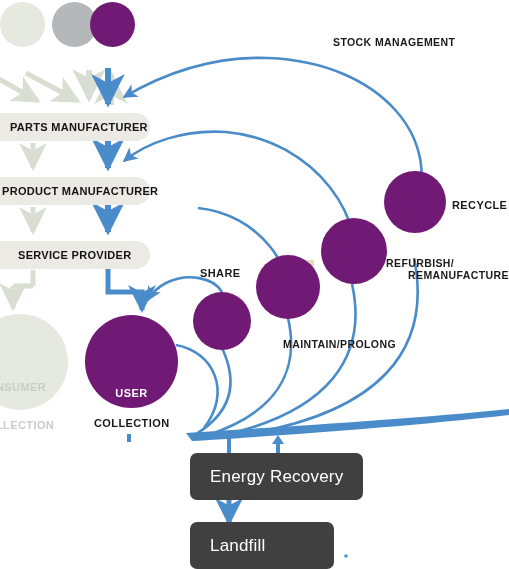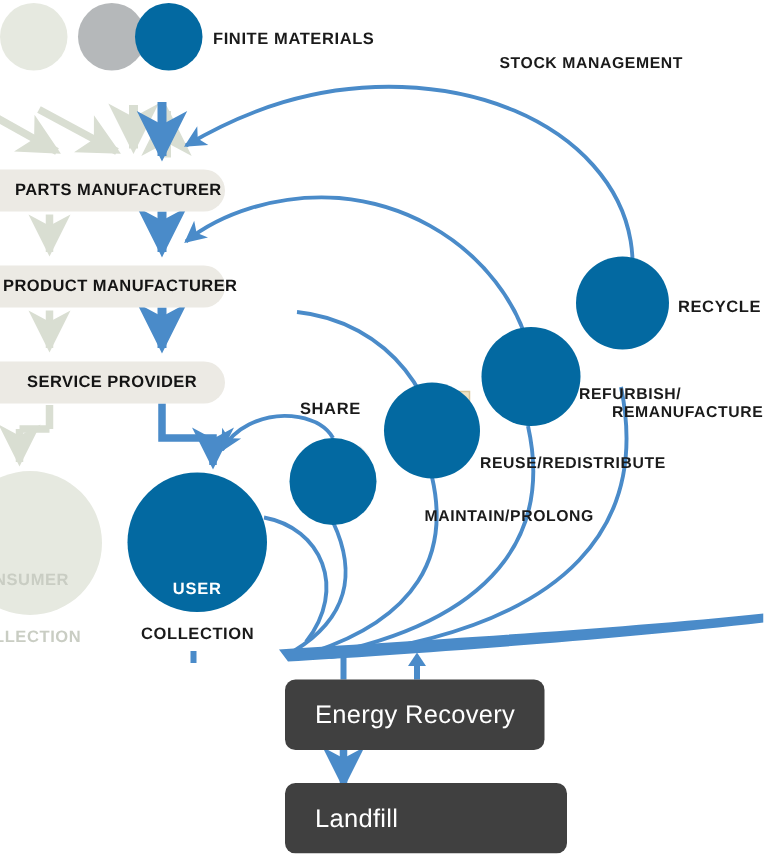--- a/index.html
+++ b/index.html
@@ -49,21 +49,21 @@
     font-family:"Liberation Sans", sans-serif;
     font-weight:normal;font-size:17px;color:#ffffff;letter-spacing:0.2px;
   }
   .fbox .fbox-icon{display:flex;align-items:center;}
 
   
   .circ{
     position:absolute;border-radius:50%;
     display:flex;align-items:center;justify-content:center;
   }
-  .circ.blue{background:#0369a1;}
+  .circ.blue{background:#701a75;}
   .circ.gray{background:#b5b8ba;}
   .circ.ghost{background:#e6e9e0;}
   .circ .circ-cap{
     position:absolute;bottom:9px;left:0;right:0;text-align:center;
     font-family:"Liberation Sans", sans-serif;
     font-weight:bold;font-size:11px;color:#ffffff;letter-spacing:0.5px;
   }
 </style>
 </head>
 <body>
@@ -283,35 +283,33 @@
 
   <div class="pill" style="left:-14px;top:241px;width:164px;height:28px;padding-left:32px;">
     <span>SERVICE PROVIDER</span>
   </div>
 
   <div class="fbox" style="left:190px;top:453px;width:173px;height:47px;">
     <div class="fbox-label">Energy Recovery</div>
     <div class="fbox-icon"></div>
   </div>
 
-  <div class="fbox" style="left:190px;top:522px;width:188px;height:47px;">
+  <div class="fbox" style="left:190px;top:522px;width:144px;height:47px;">
     <div class="fbox-label">Landfill</div>
     <div class="fbox-icon"></div>
   </div>
 
-  <div class="lbl" style="left:142px;top:20px;font-size:11px;">FINITE MATERIALS</div>
 
   <div class="lbl" style="left:333px;top:37px;font-size:10.5px;">STOCK MANAGEMENT</div>
 
   <div class="lbl" style="left:452px;top:199px;font-size:11px;">RECYCLE</div>
 
   <div class="lbl" style="left:386px;top:258px;font-size:10.5px;">REFURBISH/</div>
   <div class="lbl" style="left:408px;top:270px;font-size:10.5px;">REMANUFACTURE</div>
 
-  <div class="lbl" style="left:320px;top:304px;font-size:10.5px;">REUSE/REDISTRIBUTE</div>
 
   <div class="lbl" style="left:251px;top:339px;font-size:10.5px;margin-left:32px;">MAINTAIN/PROLONG</div>
 
   <div class="lbl" style="left:200px;top:267px;font-size:11px;">SHARE</div>
 
   <div class="lbl" style="left:94px;top:417px;font-size:11px;">COLLECTION</div>
 
   <div class="lbl ghost" style="left:-4px;top:381px;font-size:11px;">NSUMER</div>
 
   <div class="lbl ghost" style="left:-4px;top:419px;font-size:11px;">LLECTION</div>

